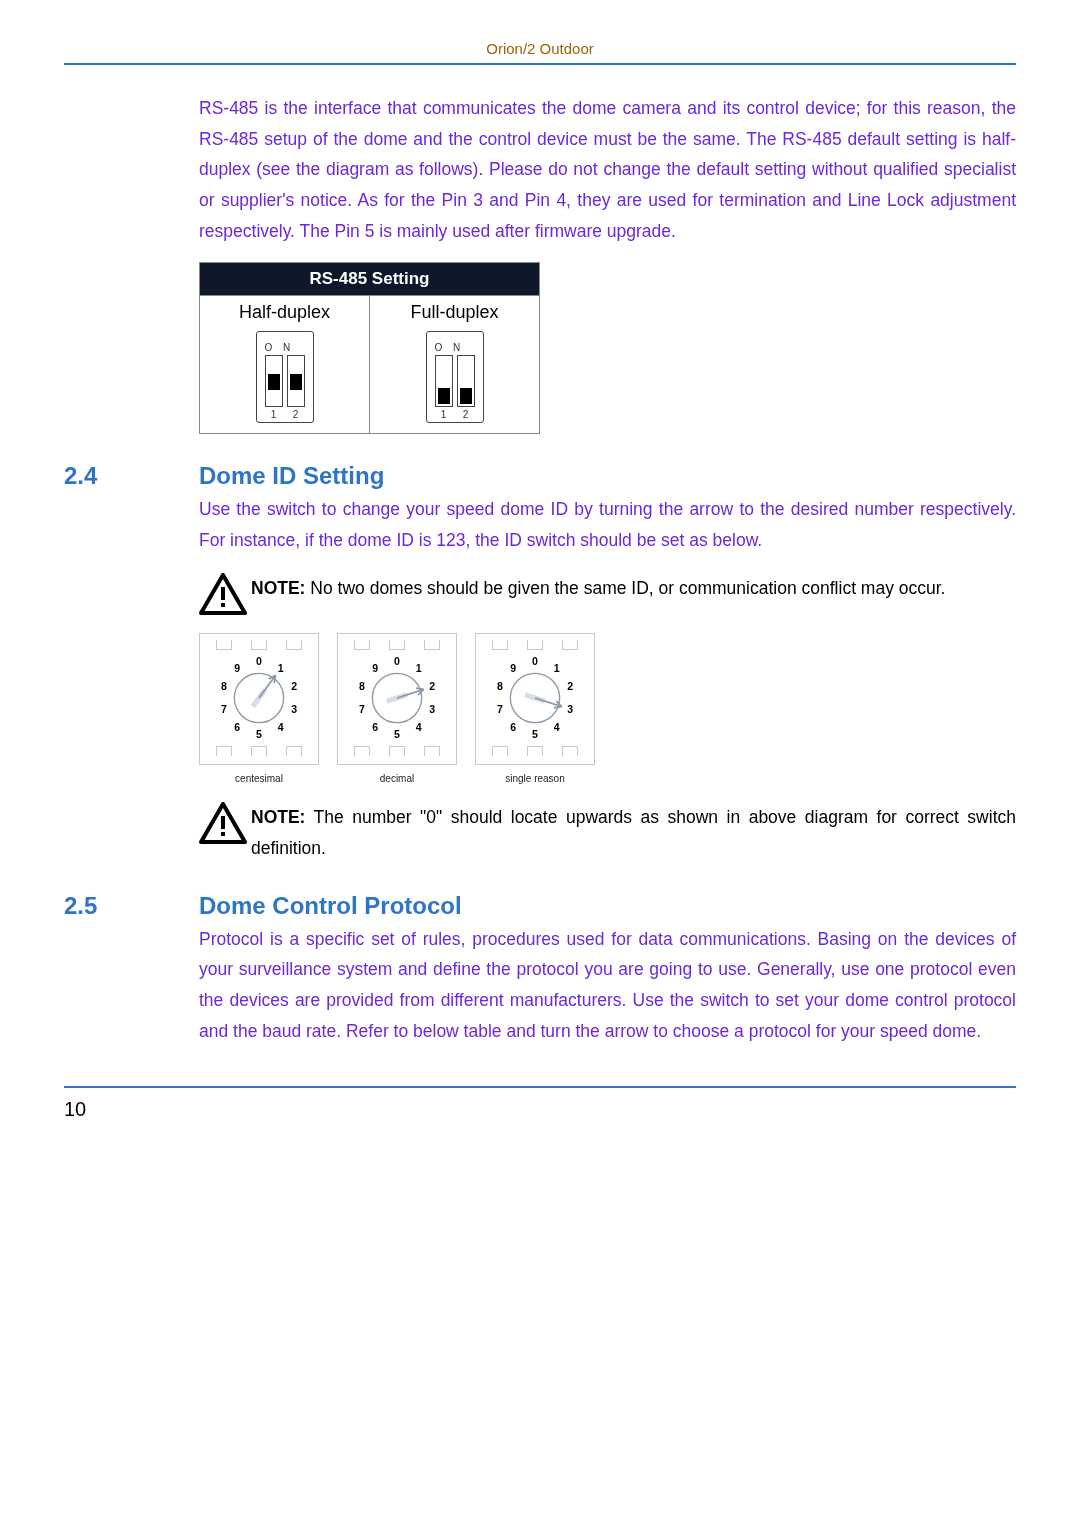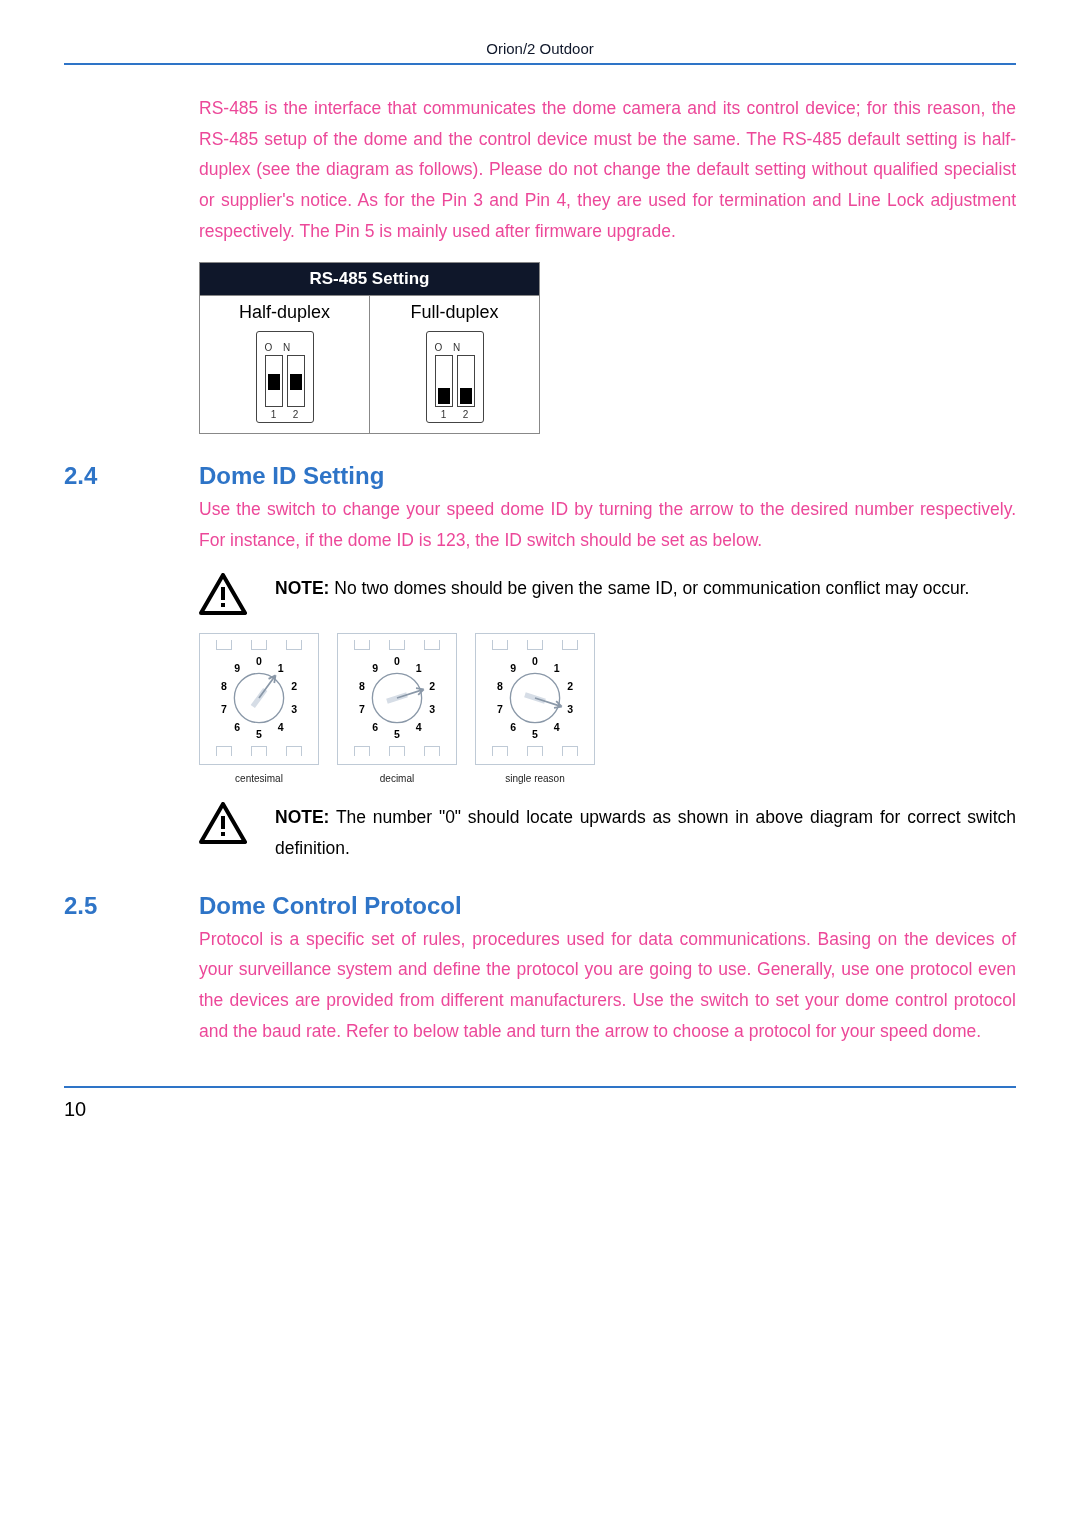--- a/index.html
+++ b/index.html
@@ -8,32 +8,32 @@
     background: #fff;
     color: #000;
     width: 1080px;
     margin: 0 auto;
   }
   .page {
     padding: 40px 64px 48px 64px;
   }
   .header-title {
     text-align: center;
-    color: #0f172a;
+    color: #a16207;
     font-size: 15px;
     margin-bottom: 6px;
   }
   .top-rule { border: none; border-top: 2px solid #2e74c7; margin-bottom: 28px; }
   .bottom-rule { border: none; border-top: 2px solid #2e74c7; margin-top: 40px; margin-bottom: 10px; }
   .content-block { margin-left: 135px; }
   .body-text {
     font-size: 17.5px;
     line-height: 1.75;
     text-align: justify;
-    color: #ec4899;
+    color: #6d28d9;
     margin-bottom: 16px;
   }
   .section-row {
     display: flex;
     align-items: flex-end;
     margin-top: 28px;
     margin-bottom: 4px;
   }
   .section-num {
     width: 135px;
@@ -115,21 +115,21 @@
     justify-content: center;
     font-size: 10px;
     color: #333;
     margin-top: 2px;
   }
   .dip-nums span { width: 18px; text-align: center; }
   
   .note-row {
     display: flex;
     align-items: flex-start;
-    gap: 28px;
+    gap: 4px;
     margin: 18px 0 18px 0;
   }
   .warn-icon {
     flex-shrink: 0;
     width: 48px; height: 42px;
   }
   .note-text {
     font-size: 17.5px;
     line-height: 1.75;
     text-align: justify;

